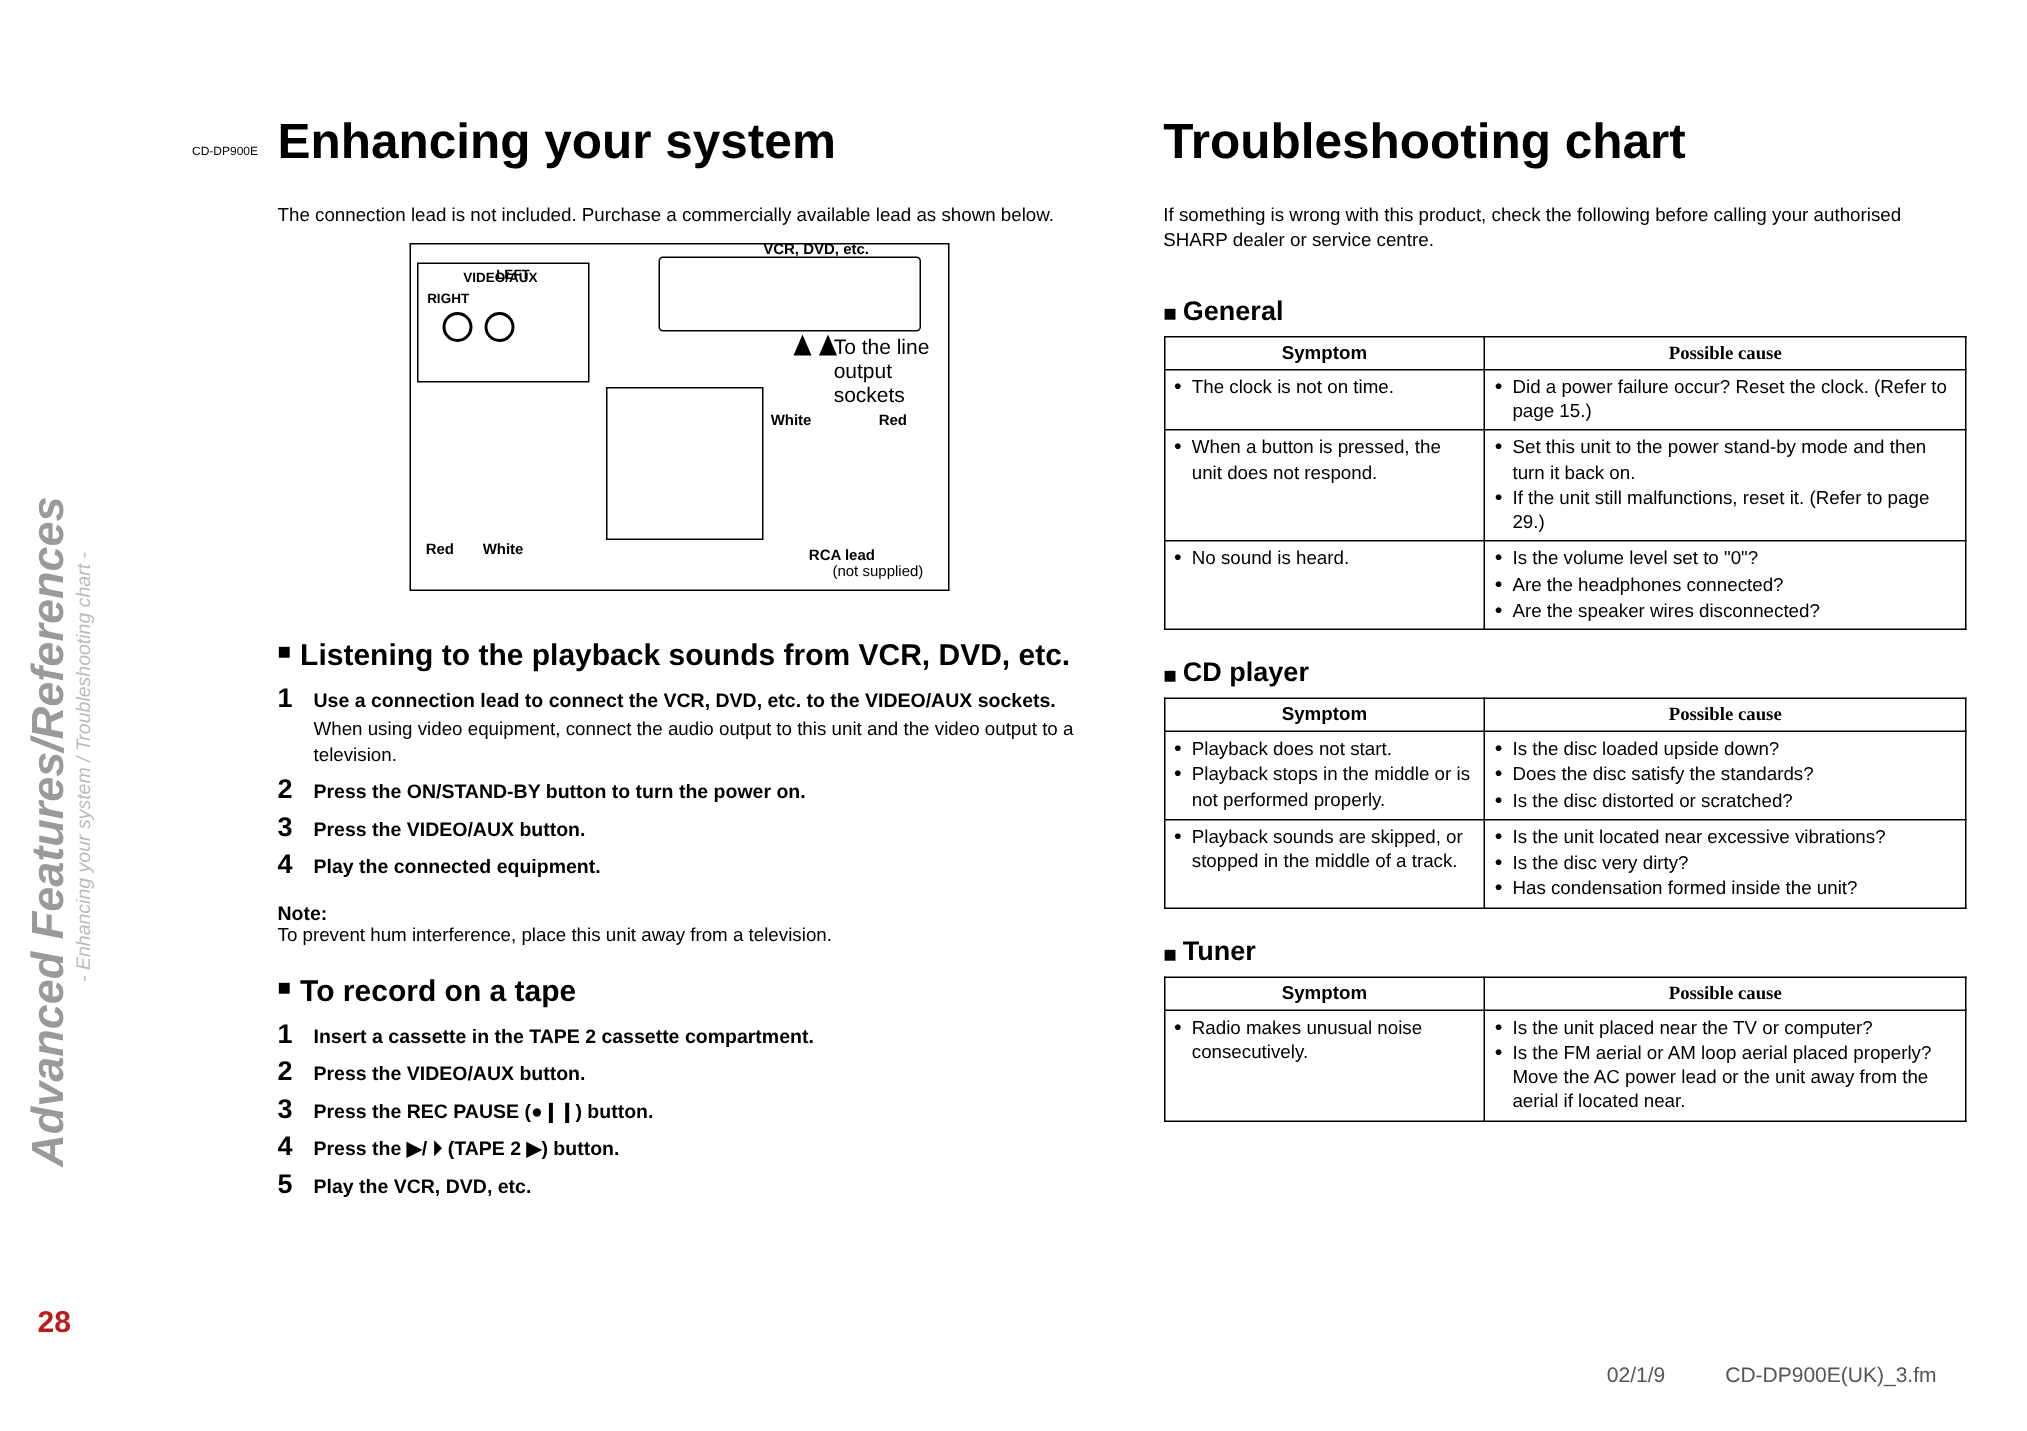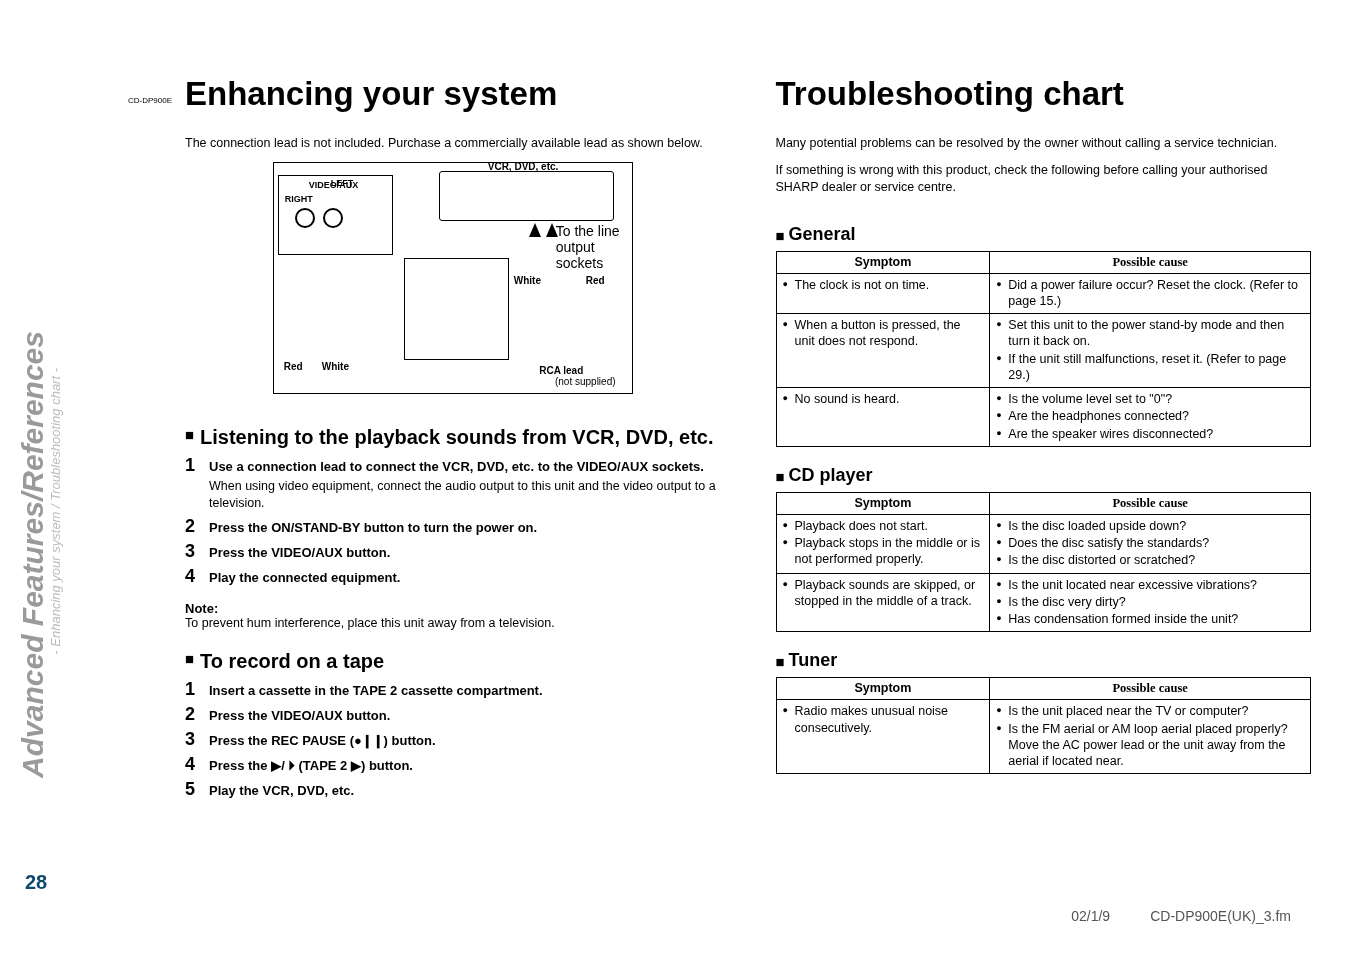--- a/index.html
+++ b/index.html
@@ -40,21 +40,21 @@
     transform: rotate(180deg);
     font-size: 13px;
     font-style: italic;
     color: #bbb;
     margin-left: 38px;
     margin-top: -410px;
   }
   .page-number-box {
     font-size: 20px;
     font-weight: bold;
-    color: #0c4a6e;
+    color: #b91c1c;
     margin-top: 20px;
     margin-left: 15px;
   }
   .content {
     flex: 1;
     display: flex;
     padding: 75px 40px 30px 20px;
     gap: 55px;
   }
   .col {
@@ -206,21 +206,21 @@
   </div>
 
   <div class="content">
 
     <div class="col">
       <h1>Enhancing your system</h1>
       <div class="intro">The connection lead is not included. Purchase a commercially available lead as shown below.</div>
 
       <div class="diagram-box">
         <div class="diagram-inner">
-          <span class="diag-label" style="top:-2px; left:214px;">VCR, DVD, etc.</span>
+          <span class="diag-label" style="top:-2px; left:235px;">VCR, DVD, etc.</span>
           <div class="vcr-box"></div>
           <div class="rca-block">
             <span class="diag-label" style="top:4px; left:30px; font-size:9px;">VIDEO/AUX</span>
             <span class="diag-label" style="top:18px; left:6px; font-size:9px;">RIGHT</span>
             <span class="diag-label" style="top:2px; left:52px; font-size:9px;">LEFT</span>
             <div class="jack-pair" style="top:32px; left:16px;">
               <div class="jack"></div>
               <div class="jack"></div>
             </div>
           </div>
@@ -279,21 +279,20 @@
             <div class="step-body"><span class="step-title">Press the ▶/ ⏵ (TAPE 2 ▶) button.</span></div>
           </li>
         <li>
             <div class="step-body"><span class="step-title">Play the VCR, DVD, etc.</span></div>
           </li>
       </ol>
     </div>
 
     <div class="col">
       <h1>Troubleshooting chart</h1>
-      <div class="intro">Many potential problems can be resolved by the owner without calling a service technician.</div>
       <div class="intro">If something is wrong with this product, check the following before calling your authorised SHARP dealer or service centre.</div>
 
       <div class="tbl-title"><span class="sq">■</span><span>General</span></div>
       <table class="trouble">
         <tbody>
             <tr>
               <th>Symptom</th>
               <th>Possible cause</th>
             </tr>
         <tr>

